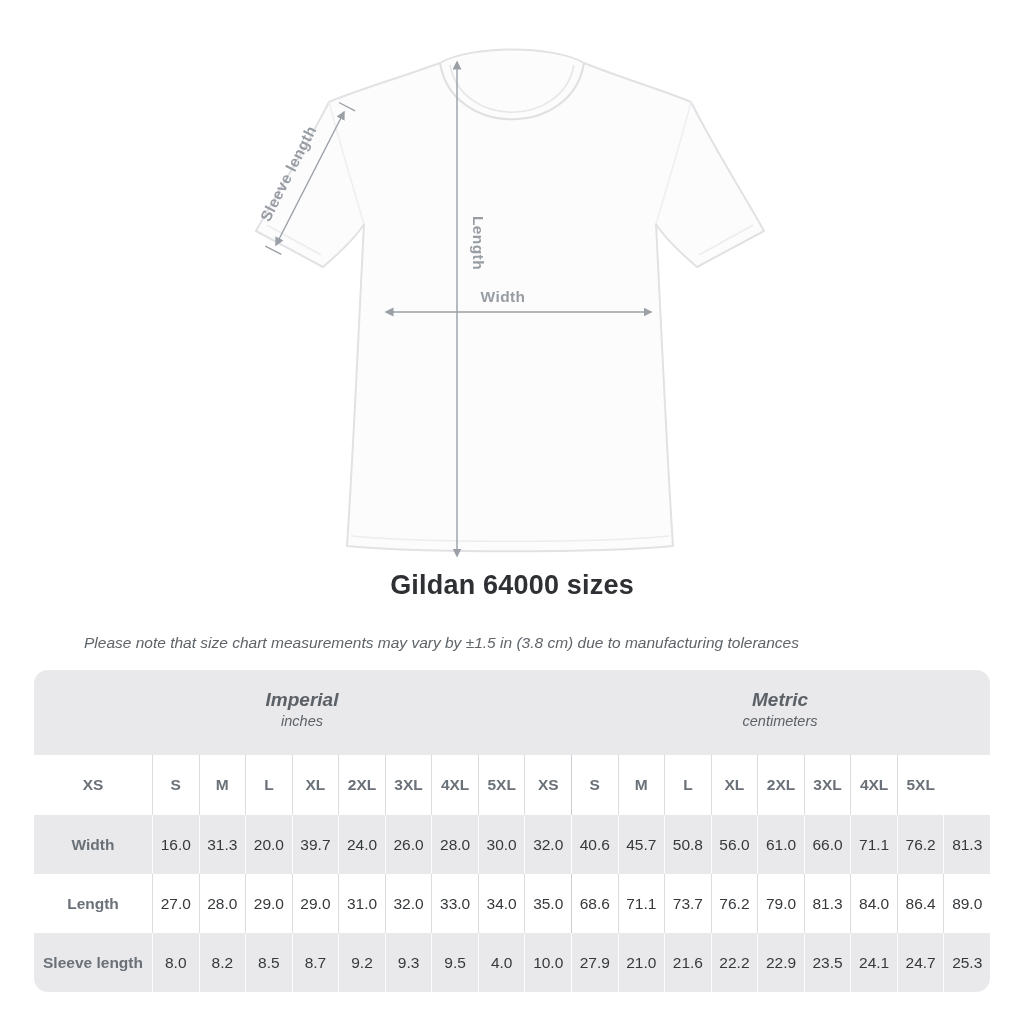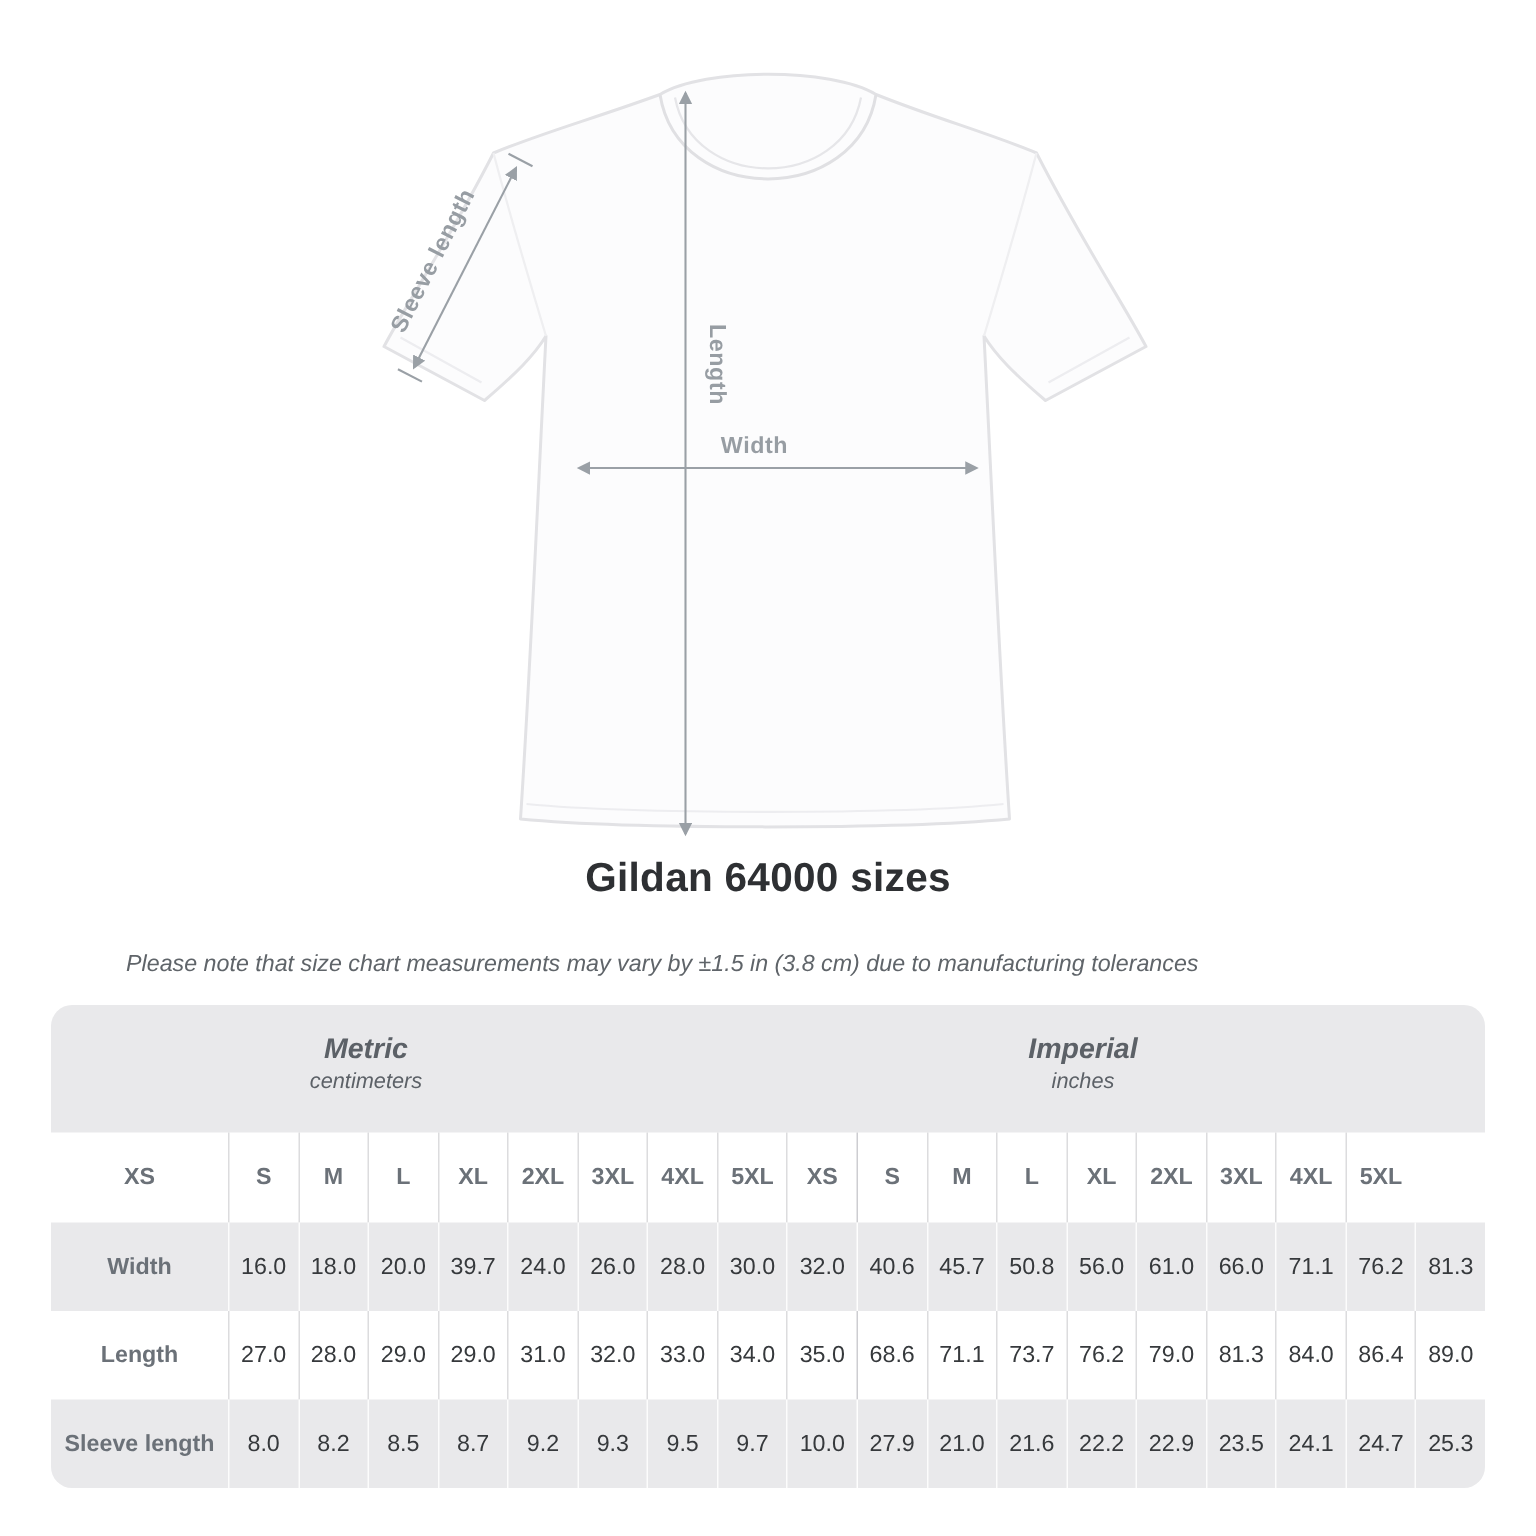--- a/index.html
+++ b/index.html
@@ -102,27 +102,27 @@
       <text class="dim-label" transform="translate(293,176) rotate(-63)" text-anchor="middle">Sleeve length</text>
     </g>
   </svg>
 
   <div class="chart-title">Gildan 64000 sizes</div>
   <div class="chart-note">Please note that size chart measurements may vary by ±1.5 in (3.8 cm) due to manufacturing tolerances</div>
 
   <div class="size-table">
 
     <div class="band">
+      <div class="band-group imperial">
+        <div class="g-label">Imperial</div>
+        <div class="g-sub">inches</div>
+      </div>
       <div class="band-group metric">
         <div class="g-label">Metric</div>
         <div class="g-sub">centimeters</div>
-      </div>
-      <div class="band-group imperial">
-        <div class="g-label">Imperial</div>
-        <div class="g-sub">inches</div>
       </div>
     </div>
 
     <div class="trow r-header">
       <div class="cell th">XS</div>
       <div class="cell th">S</div>
       <div class="cell th">M</div>
       <div class="cell th">L</div>
       <div class="cell th">XL</div>
       <div class="cell th">2XL</div>
@@ -136,21 +136,21 @@
       <div class="cell th">XL</div>
       <div class="cell th">2XL</div>
       <div class="cell th">3XL</div>
       <div class="cell th">4XL</div>
       <div class="cell th">5XL</div>
     </div>
 
     <div class="trow r-data rgray">
       <div class="cell rowlab">Width</div>
       <div class="cell">16.0</div>
-      <div class="cell">18.0</div>
+      <div class="cell">31.3</div>
       <div class="cell">20.0</div>
       <div class="cell">39.7</div>
       <div class="cell">24.0</div>
       <div class="cell">26.0</div>
       <div class="cell">28.0</div>
       <div class="cell">30.0</div>
       <div class="cell">32.0</div>
       <div class="cell">40.6</div>
       <div class="cell">45.7</div>
       <div class="cell">50.8</div>
@@ -186,21 +186,21 @@
 
     <div class="trow r-data rgray">
       <div class="cell rowlab">Sleeve length</div>
       <div class="cell">8.0</div>
       <div class="cell">8.2</div>
       <div class="cell">8.5</div>
       <div class="cell">8.7</div>
       <div class="cell">9.2</div>
       <div class="cell">9.3</div>
       <div class="cell">9.5</div>
-      <div class="cell">9.7</div>
+      <div class="cell">4.0</div>
       <div class="cell">10.0</div>
       <div class="cell">27.9</div>
       <div class="cell">21.0</div>
       <div class="cell">21.6</div>
       <div class="cell">22.2</div>
       <div class="cell">22.9</div>
       <div class="cell">23.5</div>
       <div class="cell">24.1</div>
       <div class="cell">24.7</div>
       <div class="cell">25.3</div>

